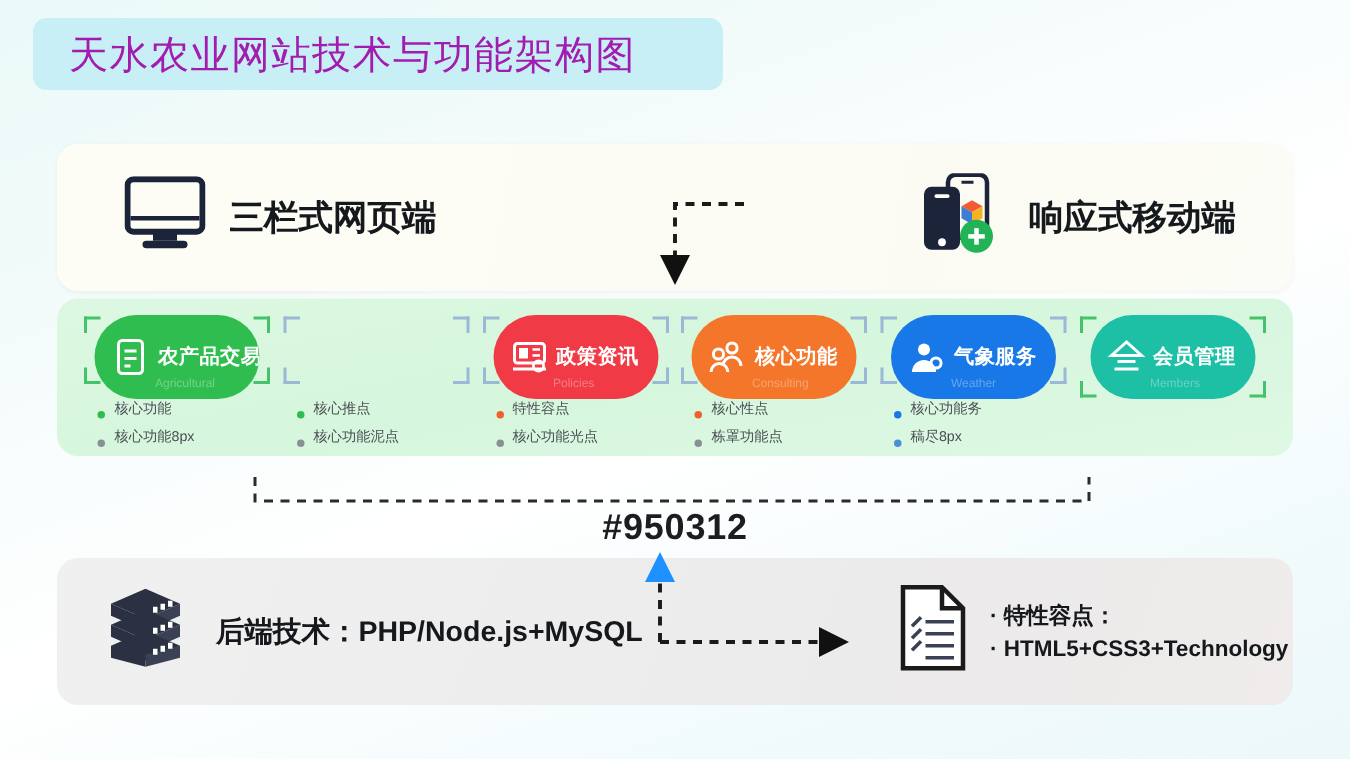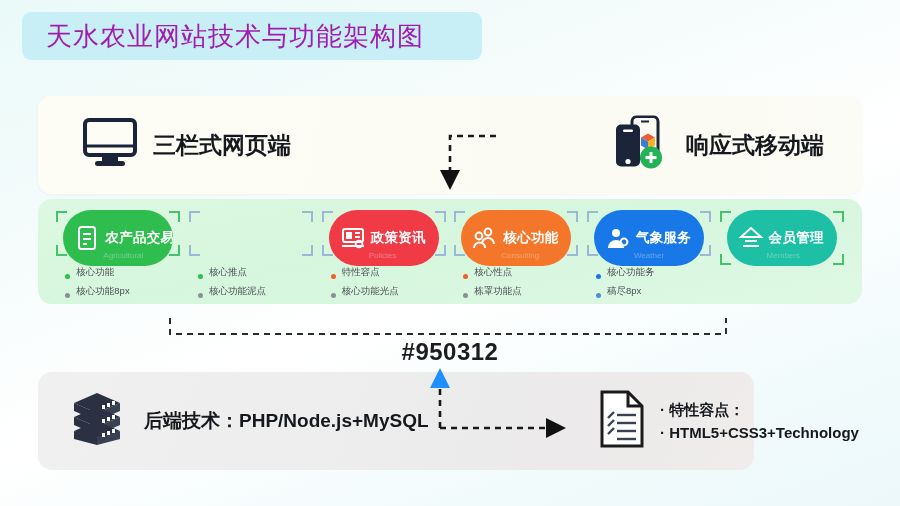--- a/index.html
+++ b/index.html
@@ -89,21 +89,21 @@
   
   .code-label {
     position: absolute; left: 0; top: 338px; width: 900px;
     text-align: center; font-size: 24px; font-weight: bold; color: #1b1d20;
     letter-spacing: .5px;
   }
 
   
   .tech {
     position: absolute; left: 38px; top: 372px;
-    width: 716px; height: 98px;
+    width: 824px; height: 98px;
     border-radius: 14px;
     background: linear-gradient(110deg, #f0f0f0 0%, #ededed 45%, #eceaea 75%, #efeceb 100%);
   }
   .tech-block { position: absolute; display: flex; align-items: center; gap: 18px; top: 50%; transform: translateY(-50%); }
   .tech-back { left: 30px; }
   .tech-front { left: 560px; gap: 14px; }
   .tech-label { font-size: 19px; font-weight: bold; color: #15181c; white-space: nowrap; }
   .tech-lines { display: flex; flex-direction: column; gap: 4px; }
   .tech-line { font-size: 15px; font-weight: bold; color: #15181c; white-space: nowrap; }
 

